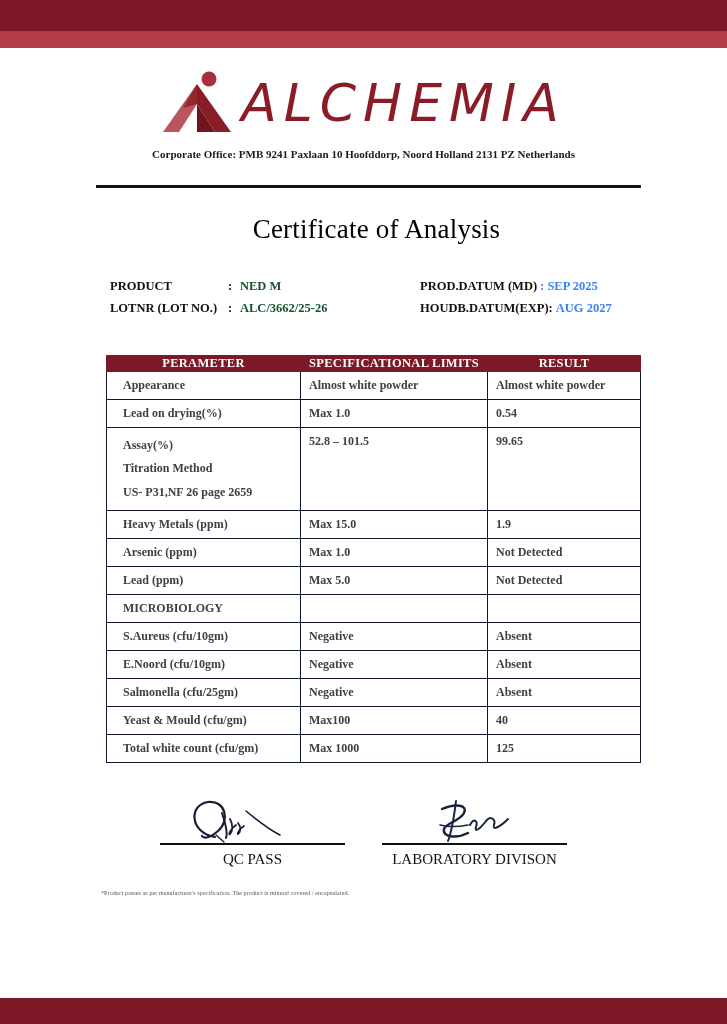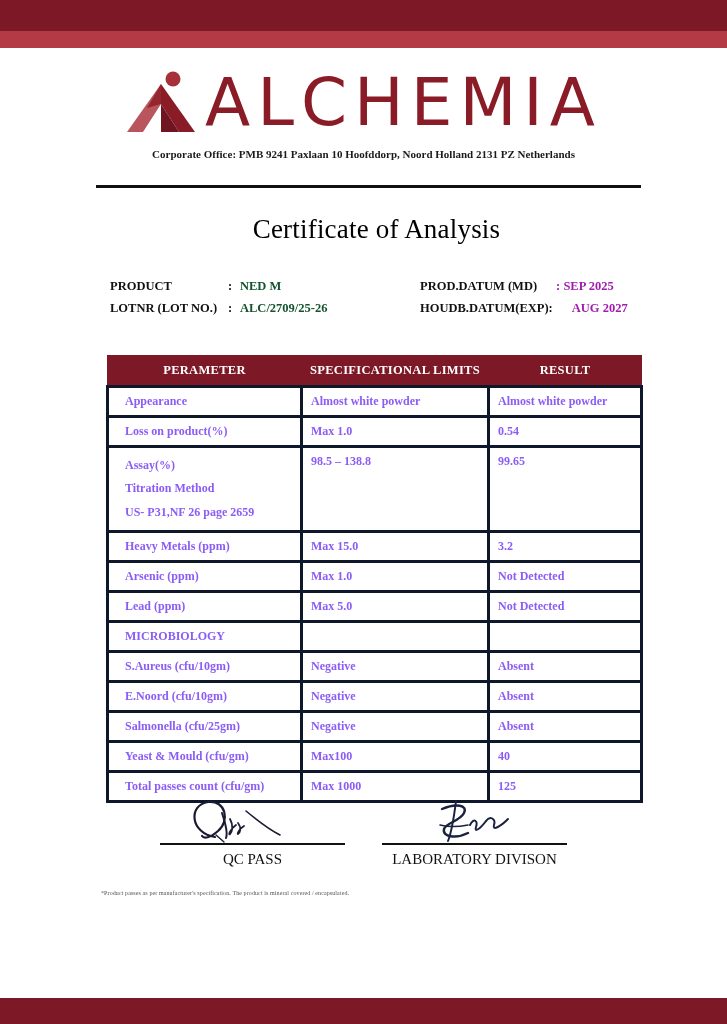--- a/index.html
+++ b/index.html
@@ -46,26 +46,27 @@
     justify-content: center;
   }
   .logo-mark {
     width: 74px;
     height: 66px;
     margin-right: 6px;
     flex: none;
   }
   .logo-text {
     font-family: "DejaVu Sans", sans-serif;
-    font-size: 66px;
+    font-size: 52px;
     letter-spacing: 7px;
     color: #8a1c27;
     font-weight: 400;
     line-height: 1;
     white-space: nowrap;
+    font-style: italic;
   }
 
   
   .corp-office {
     position: absolute;
     left: 0; top: 148px;
     width: 727px;
     text-align: center;
     font-size: 11px;
     font-weight: bold;
@@ -112,46 +113,46 @@
   }
   .meta-label { width: 118px; color: #111111; }
   .meta-colon { width: 12px; }
   .meta-value { color: #14532d; }
   .meta-right {
     display: flex;
     align-items: baseline;
     white-space: nowrap;
   }
   .meta-rlabel { color: #111111; }
-  .meta-rvalue { color: #a21caf; margin-left: 19px; }
+  .meta-rvalue { color: #3b82f6; margin-left: 3px; }
 
   
   .coa-table {
     position: absolute;
     left: 106px; top: 355px;
     width: 534px;
     border-collapse: collapse;
     table-layout: fixed;
     font-size: 12px;
   }
   .coa-table th {
     background: #7d1826;
     color: #ffffff;
     font-weight: bold;
     font-size: 12.5px;
-    padding: 7px 0;
+    padding: 0 0;
     text-align: center;
     border: 1px solid #7d1826;
     letter-spacing: .3px;
   }
   .coa-table td {
-    border: 3px solid #0f172a;
+    border: 1px solid #0f172a;
     padding: 6px 8px;
     font-weight: bold;
-    color: #8b5cf6;
+    color: #404040;
     vertical-align: top;
     height: 13px;
   }
   .col-param { width: 194px; }
   .col-spec  { width: 187px; }
   .col-res   { width: 153px; }
   td.param { padding-left: 16px; }
   td.multiline { line-height: 1.95; }
   .section-head {
     color: #8a1c27;
@@ -228,21 +229,21 @@
     </div>
     <div class="meta-right">
       <span class="meta-rlabel">PROD.DATUM (MD)</span>
       <span class="meta-rvalue">: SEP 2025</span>
     </div>
   </div>
   <div class="meta-row">
     <div class="meta-left">
       <span class="meta-label">LOTNR (LOT NO.)</span>
       <span class="meta-colon">:</span>
-      <span class="meta-value">ALC/2709/25-26</span>
+      <span class="meta-value">ALC/3662/25-26</span>
     </div>
     <div class="meta-right">
       <span class="meta-rlabel">HOUDB.DATUM(EXP):</span>
       <span class="meta-rvalue">AUG 2027</span>
     </div>
   </div>
 </div>
 
 <table class="coa-table">
   <colgroup>
@@ -257,33 +258,33 @@
       <th>RESULT</th>
     </tr>
   </thead>
   <tbody id="table-body">
       <tr>
         <td class="param">Appearance</td>
         <td>Almost white powder</td>
         <td>Almost white powder</td>
       </tr>
       <tr>
-        <td class="param">Loss on product(%)</td>
+        <td class="param">Lead on drying(%)</td>
         <td>Max 1.0</td>
         <td>0.54</td>
       </tr>
       <tr>
         <td class="param multiline">Assay(%)<br>Titration Method<br>US- P31,NF 26 page 2659</td>
-        <td>98.5 – 138.8</td>
+        <td>52.8 – 101.5</td>
         <td>99.65</td>
       </tr>
       <tr>
         <td class="param">Heavy Metals (ppm)</td>
         <td>Max 15.0</td>
-        <td>3.2</td>
+        <td>1.9</td>
       </tr>
       <tr>
         <td class="param">Arsenic (ppm)</td>
         <td>Max 1.0</td>
         <td>Not Detected</td>
       </tr>
       <tr>
         <td class="param">Lead (ppm)</td>
         <td>Max 5.0</td>
         <td>Not Detected</td>
@@ -307,21 +308,21 @@
         <td class="param">Salmonella (cfu/25gm)</td>
         <td>Negative</td>
         <td>Absent</td>
       </tr>
       <tr>
         <td class="param">Yeast &amp; Mould (cfu/gm)</td>
         <td>Max100</td>
         <td>40</td>
       </tr>
       <tr>
-        <td class="param">Total passes count (cfu/gm)</td>
+        <td class="param">Total white count (cfu/gm)</td>
         <td>Max 1000</td>
         <td>125</td>
       </tr>
     </tbody>
 </table>
 
 <div class="sig-area">
   <div class="sig-block sig-qc">
     <svg class="sig-img" viewBox="0 0 185 48">
       <path d="M55 42 C30 38 28 10 48 7 C66 5 70 26 58 36 C50 43 44 44 42 41" fill="none" stroke="#1a1a35" stroke-width="2.2" stroke-linecap="round"></path>

